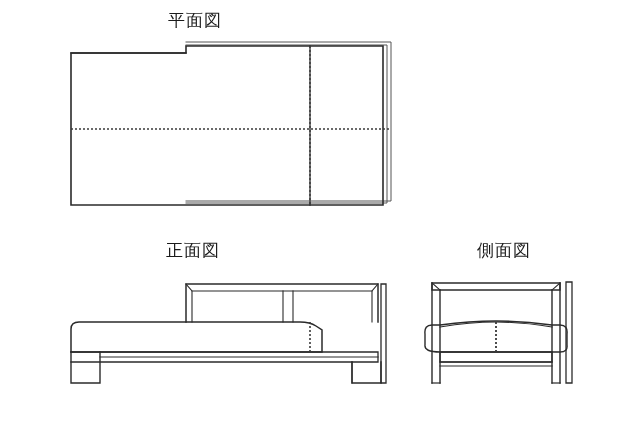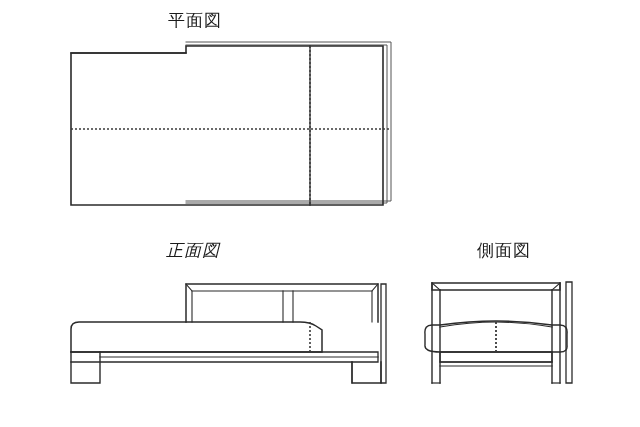--- a/index.html
+++ b/index.html
@@ -25,21 +25,21 @@
   .view-label {
     position: absolute;
     font-size: 17px;
     line-height: 1;
     color: #1a1a1a;
     letter-spacing: 1px;
     white-space: nowrap;
     user-select: none;
   }
   #label-plan   { left: 168px; top: 12px; }
-  #label-front  { left: 166px; top: 242px; font-style: italic; }
+  #label-front  { left: 166px; top: 242px; }
   #label-side   { left: 477px; top: 242px; font-family: Liberation Serif, serif; }
 
   svg.drawing {
     position: absolute;
     left: 0;
     top: 0;
     width: 640px;
     height: 427px;
     overflow: visible;
   }

